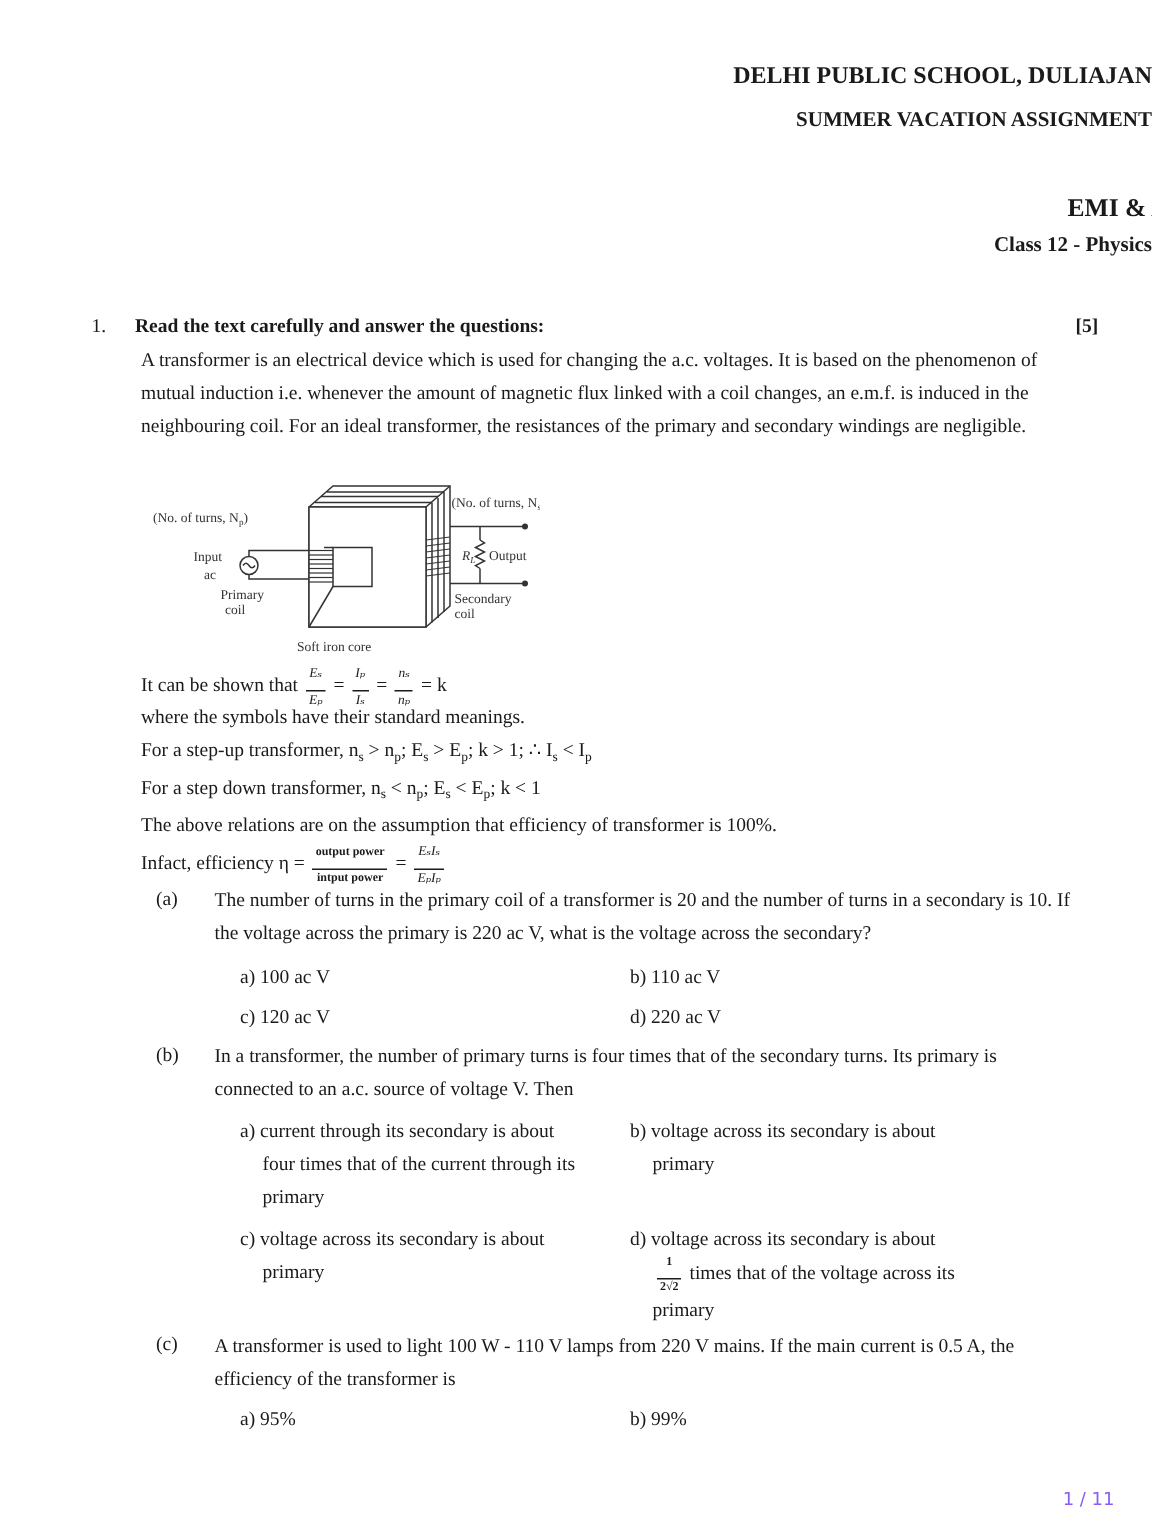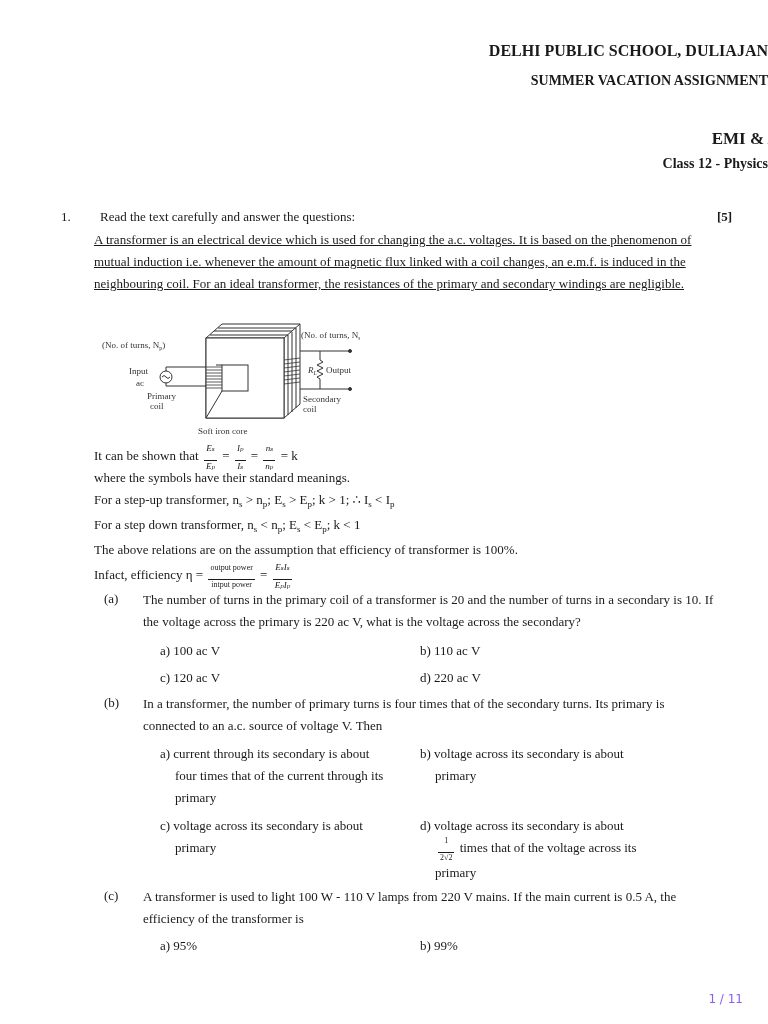--- a/index.html
+++ b/index.html
@@ -5,49 +5,49 @@
   html, body { margin: 0; padding: 0; background: #ffffff; }
   body { width: 768px; height: 1024px; position: relative; overflow: hidden;
          font-family: "Liberation Serif", "DejaVu Serif", serif; color: #1a1a1a; font-size: 13px; }
   .abs { position: absolute; }
   .center { left: 0; width: 768px; text-align: right; }
   .h-school { top: 42px; font-weight: bold; font-size: 16px; }
   .h-assign { top: 73px; font-weight: bold; font-size: 14px; }
   .h-topic { top: 129px; font-weight: bold; font-size: 17px; padding-left: 24px; }
   .h-class { top: 156px; font-weight: bold; font-size: 14px; }
   .qnum { left: 61px; top: 209px; }
-  .qhead { left: 100px; top: 209px; font-weight: normal; }
+  .qhead { left: 90px; top: 209px; font-weight: bold; }
   .marks { left: 717px; top: 209px; font-weight: bold; }
   .para { left: 94px; width: 620px; line-height: 22px; }
   .line { left: 94px; white-space: nowrap; }
   .frac { display: inline-block; vertical-align: middle; text-align: center; line-height: 1; margin: 0 2px; }
   .frac .num { display: block; border-bottom: 1px solid #1a1a1a; padding: 0 2px 7px; font-size: 9px; font-style: italic; }
   .frac .den { display: block; padding: 1px 2px 0; font-size: 9px; font-style: italic; }
-  .frac.small .num, .frac.small .den { font-style: normal; font-size: 8px; }
+  .frac.small .num, .frac.small .den { font-style: normal; font-size: 8px; font-weight: bold; }
   sub { font-size: 9px; vertical-align: -3px; }
   .sublabel { left: 104px; }
   .subtext { left: 143px; width: 575px; line-height: 22px; }
   .opt { line-height: 22px; width: 240px; }
   .opt .indent { padding-left: 15px; display: block; }
   .pager { right: 25px; top: 992px; font-family: "DejaVu Sans", sans-serif; font-size: 12px; color: #8b5cf6; }
   svg text { font-family: "Liberation Serif", serif; }
 </style>
 </head>
 <body>
 
 <div class="abs center h-school">DELHI PUBLIC SCHOOL, DULIAJAN</div>
 <div class="abs center h-assign">SUMMER VACATION ASSIGNMENT</div>
 <div class="abs center h-topic">EMI &amp; AC</div>
 <div class="abs center h-class">Class 12 - Physics</div>
 
 <div class="abs qnum">1.</div>
 <div class="abs qhead">Read the text carefully and answer the questions:</div>
 <div class="abs marks">[5]</div>
 
-<div class="abs para" style="top:229px;text-decoration:underline;">A transformer is an electrical device which is used for changing the a.c. voltages. It is based on the phenomenon of mutual induction i.e. whenever the amount of magnetic flux linked with a coil changes, an e.m.f. is induced in the neighbouring coil. For an ideal transformer, the resistances of the primary and secondary windings are negligible.</div>
+<div class="abs para" style="top:229px;">A transformer is an electrical device which is used for changing the a.c. voltages. It is based on the phenomenon of mutual induction i.e. whenever the amount of magnetic flux linked with a coil changes, an e.m.f. is induced in the neighbouring coil. For an ideal transformer, the resistances of the primary and secondary windings are negligible.</div>
 
 <svg class="abs" style="left:98px; top:320px;" width="262" height="118" viewBox="0 0 262 118">
   <g stroke="#333" stroke-width="1" fill="none">
 
     <polygon points="108,18 124,4 202,4 202,84 186,98 108,98" fill="#fff"></polygon>
     <line x1="108" y1="18" x2="186" y2="18"></line>
     <line x1="186" y1="18" x2="202" y2="4"></line>
     <line x1="186" y1="18" x2="186" y2="98"></line>
 
     <line x1="190" y1="15" x2="190" y2="95"></line>

